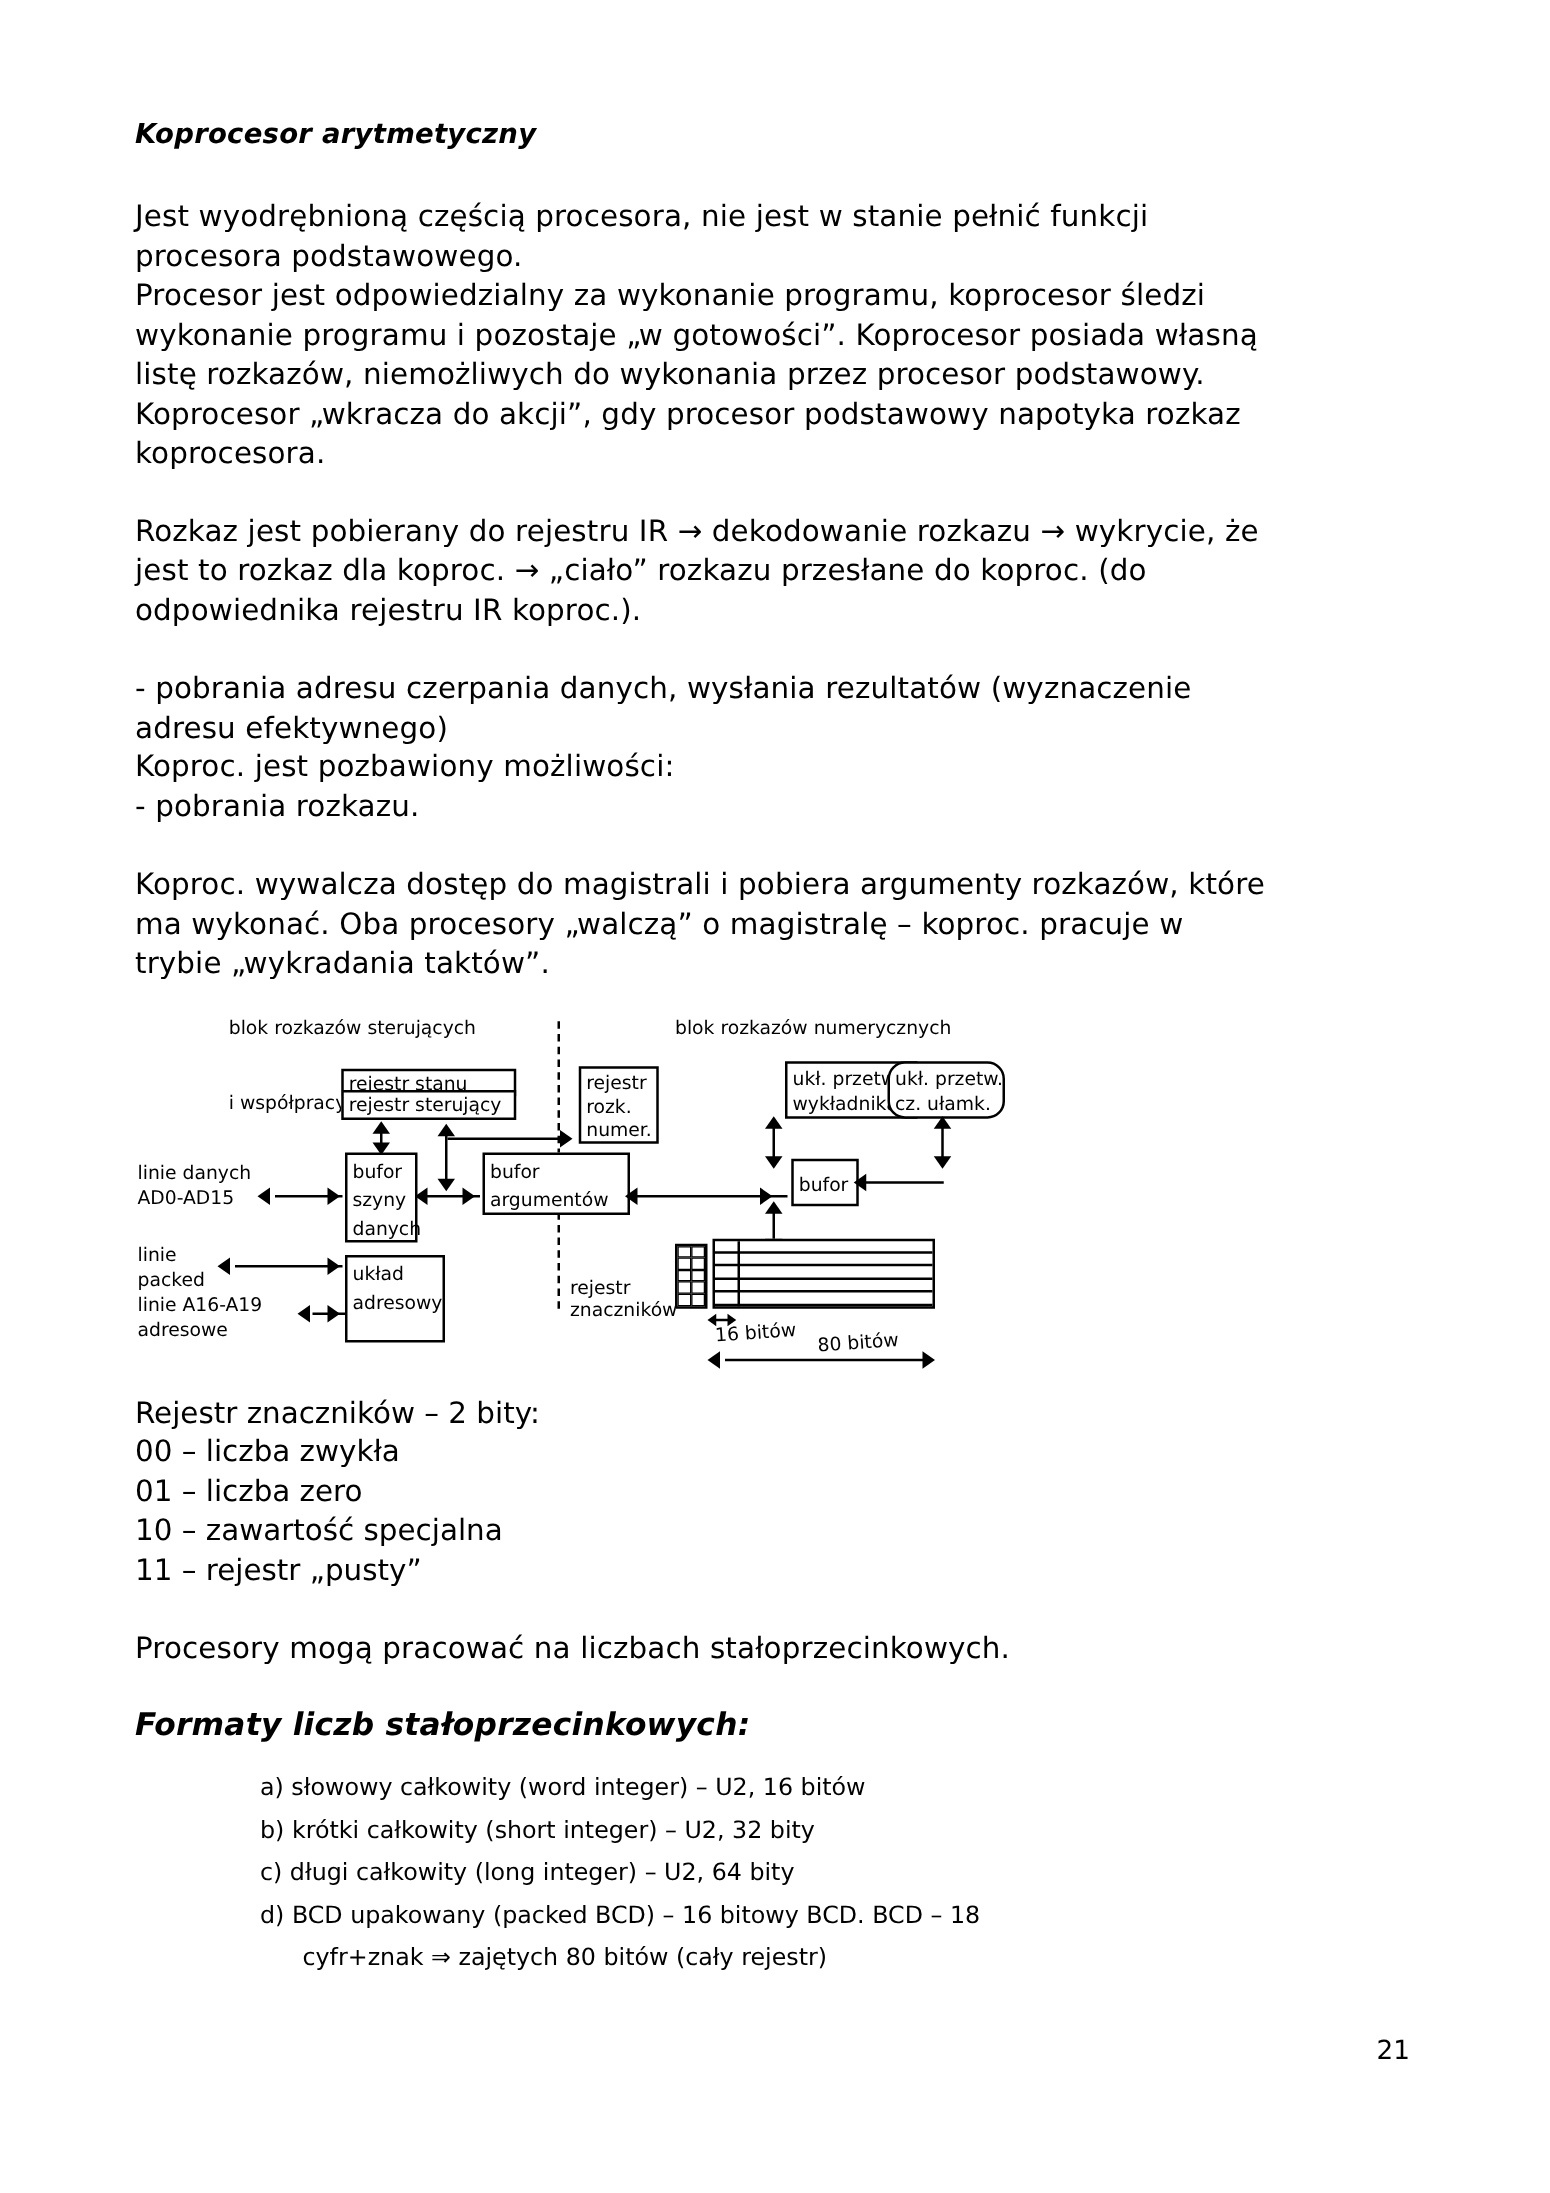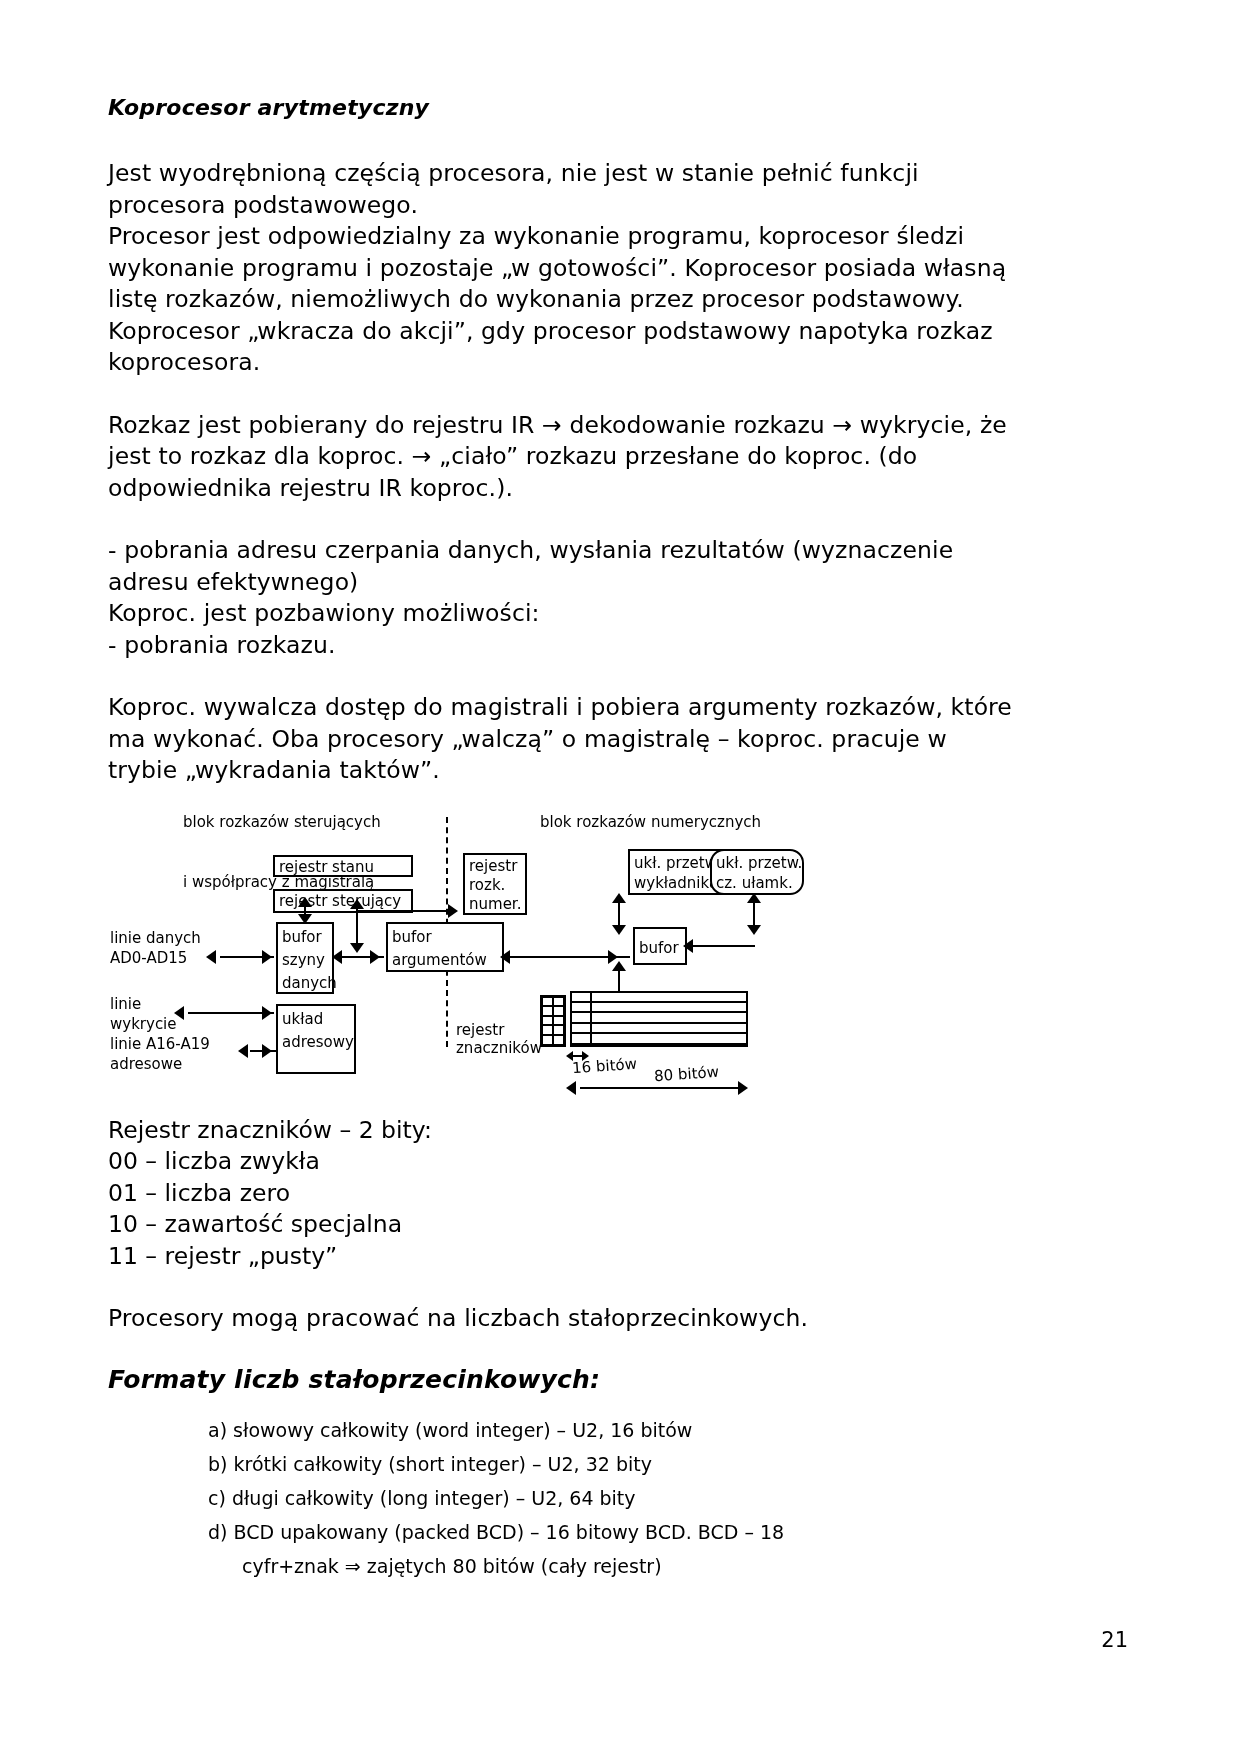--- a/index.html
+++ b/index.html
@@ -185,21 +185,21 @@
 
     <div class="figure">
 
       <div class="lbl" style="left:75px; top:4px;">blok rozkazów sterujących</div>
       <div class="lbl" style="left:75px; top:22px;margin-top:42px;">i współpracy z magistralą</div>
       <div class="lbl" style="left:432px; top:4px;">blok rozkazów numerycznych</div>
 
       <div class="dashed" style="left:338px; top:8px; height:230px;"></div>
 
       <div class="box" style="left:165px; top:46px; width:140px; height:22px;">rejestr stanu</div>
-      <div class="box" style="left:165px; top:80px; width:140px; height:24px;">rejestr sterujący</div>
+      <div class="box" style="left:165px; top:63px; width:140px; height:24px;">rejestr sterujący</div>
 
       <div class="box" style="left:355px; top:44px; width:64px; height:62px; line-height:19px;"><span>rejestr</span>
 <span>rozk.</span>
 <span>numer.</span></div>
 
       <div class="box" style="left:520px; top:40px; width:106px; height:46px; line-height:20px;"><span>ukł. przetw.</span>
 <span>wykładnika</span></div>
 
       <div class="box" style="left:602px; top:40px; width:94px; height:46px; line-height:20px;border-radius:14px;"><span>ukł. przetw.</span>
 <span>cz. ułamk.</span></div>
@@ -212,21 +212,21 @@
 <span>argumentów</span></div>
 
       <div class="box" style="left:525px; top:118px; width:54px; height:38px; line-height:34px;">bufor</div>
 
       <div class="box" style="left:168px; top:195px; width:80px; height:70px; line-height:23px;"><span>układ</span>
 <span>adresowy</span></div>
 
       <div class="lbl" style="left:2px; top:120px;">linie danych</div>
       <div class="lbl" style="left:2px; top:140px;">AD0-AD15</div>
       <div class="lbl" style="left:2px; top:186px;">linie</div>
-      <div class="lbl" style="left:2px; top:206px;">wykrycie</div>
+      <div class="lbl" style="left:2px; top:206px;">packed</div>
       <div class="lbl" style="left:2px; top:226px;">linie A16-A19</div>
       <div class="lbl" style="left:2px; top:246px;">adresowe</div>
 
       <div class="lbl" style="left:348px; top:212px;">rejestr</div>
       <div class="lbl" style="left:348px; top:230px;">znaczników</div>
 
       <div class="hline" style="left:112px; top:147px; width:54px;"></div>
       <div class="ar ar-l" style="left:98px; top:141px;"></div>
       <div class="ar ar-r" style="left:154px; top:141px;"></div>
 

